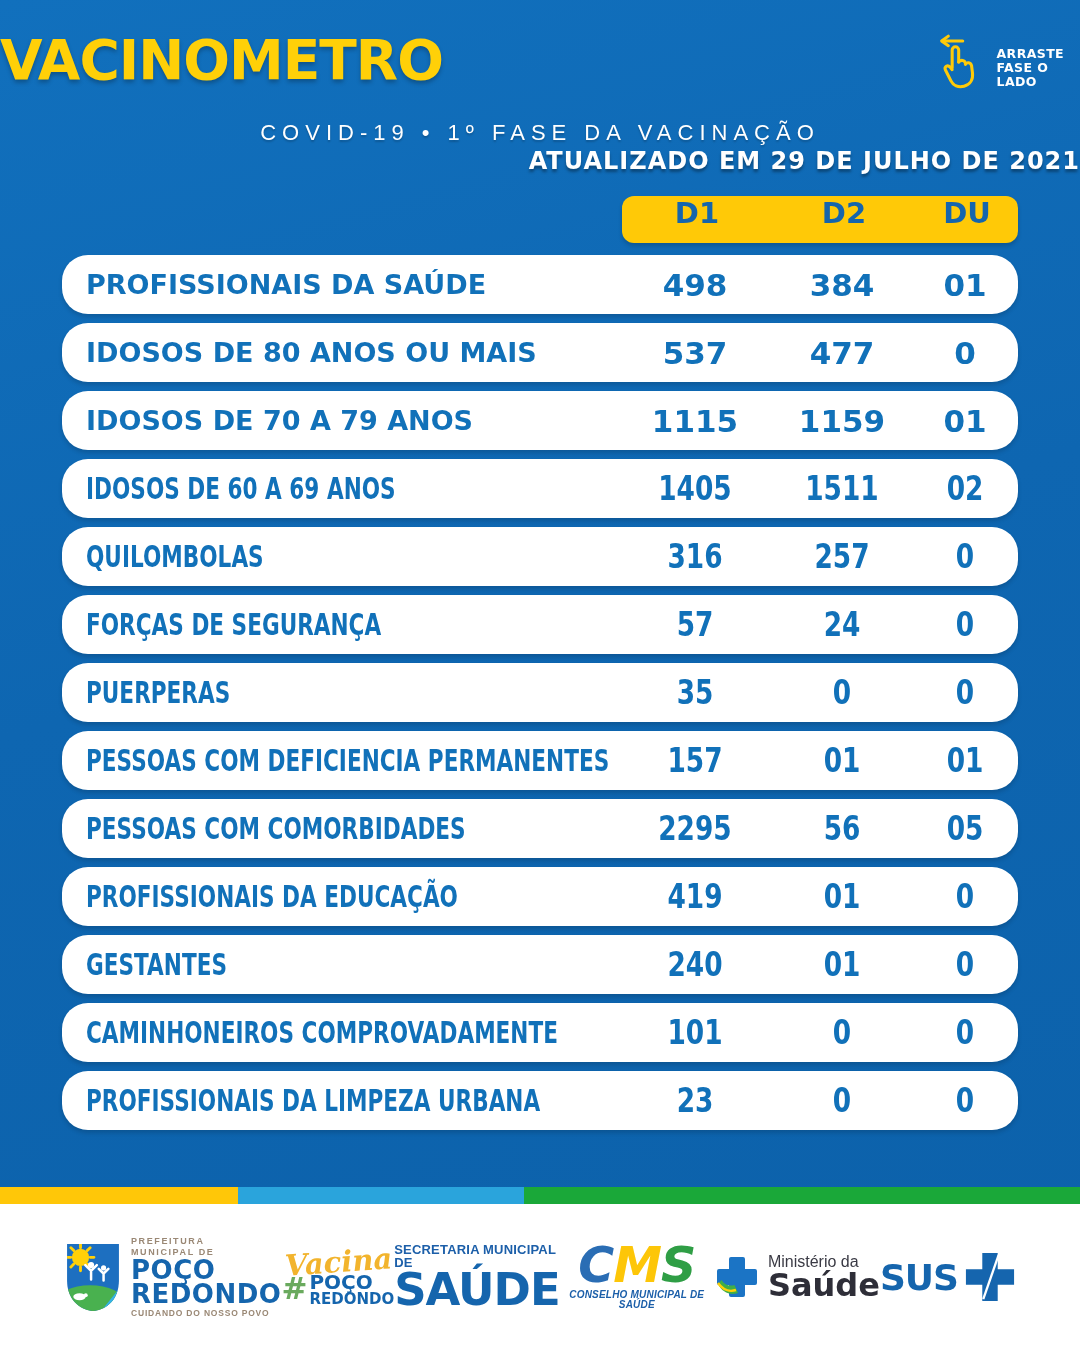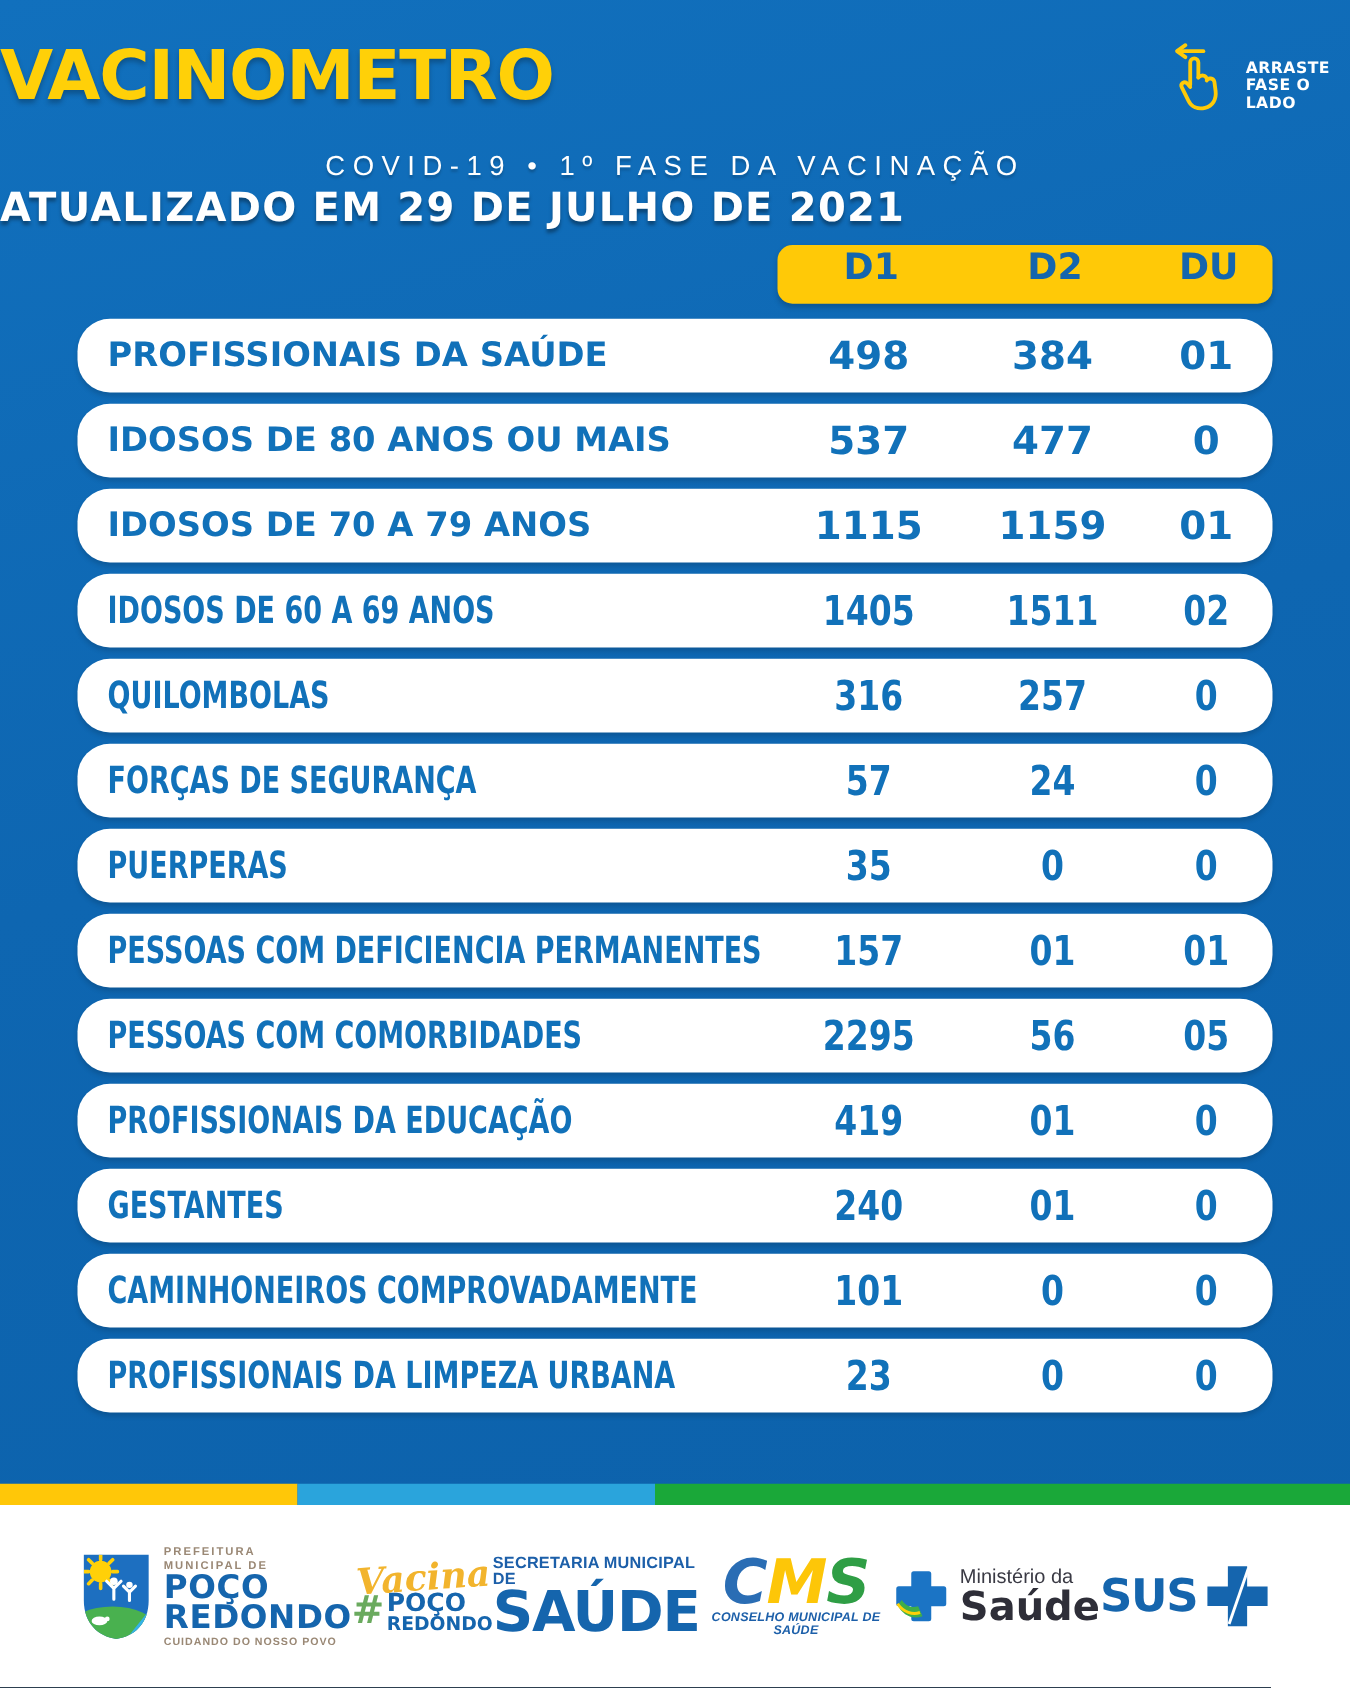--- a/index.html
+++ b/index.html
@@ -6,22 +6,22 @@
   .canvas{position:relative;width:1080px;height:1350px;overflow:hidden;
     background:linear-gradient(165deg,#1170bd 0%,#0e66b1 45%,#0c61aa 100%);
     font-family:"DejaVu Sans","Liberation Sans",sans-serif;}
   
   .title{position:absolute;top:28px;left:0;width:100%;text-align:left;
     color:#ffd008;font-size:55px;font-weight:bold;letter-spacing:-1px;
     text-shadow:0 3px 4px rgba(0,0,0,.25);}
   .subtitle{position:absolute;top:120px;left:0;width:100%;text-align:center;
     color:#ffffff;font-size:22px;font-weight:500;letter-spacing:6px;
     font-family:"Liberation Sans",sans-serif;text-shadow:0 2px 2px rgba(0,0,0,.2);}
-  .updated{position:absolute;top:147px;left:0;width:100%;text-align:left;
-    color:#ffffff;font-size:32px;font-weight:bold;letter-spacing:1px;
+  .updated{position:absolute;top:147px;left:0;width:100%;text-align:right;
+    color:#ffffff;font-size:24px;font-weight:bold;letter-spacing:1px;
     text-shadow:0 3px 3px rgba(0,0,0,.35);}
   
   .swipe{position:absolute;top:33px;right:16px;display:flex;align-items:flex-start;gap:18px;cursor:pointer;}
   .swipe-text{color:#fff;font-size:12.5px;font-weight:bold;line-height:14px;letter-spacing:.4px;padding-top:14px;}
   
   .col-header{position:absolute;left:622px;top:196px;width:396px;height:47px;
     background:#ffc907;border-radius:12px;display:flex;align-items:flex-start;
     box-shadow:0 3px 4px rgba(0,0,0,.18);}
   .col-header .col{font-size:29px;font-weight:bold;color:#1565ad;text-align:center;}
   .c1{width:150px;} .c2{width:144px;} .c3{width:102px;}

